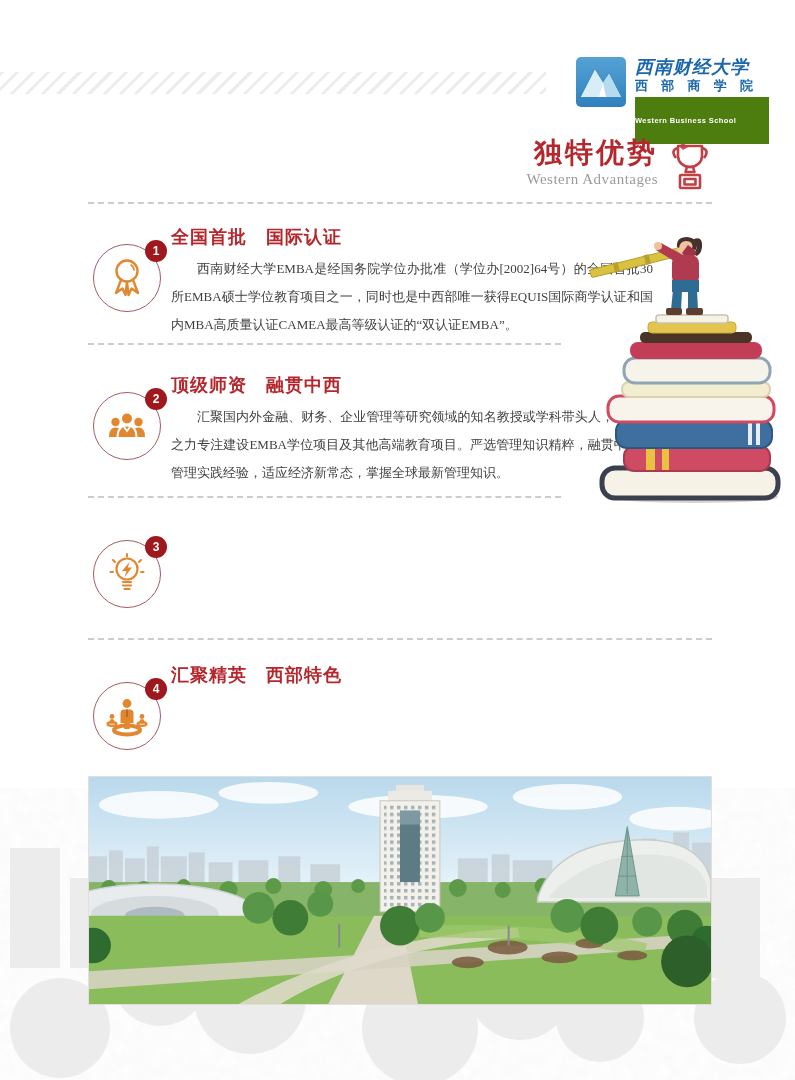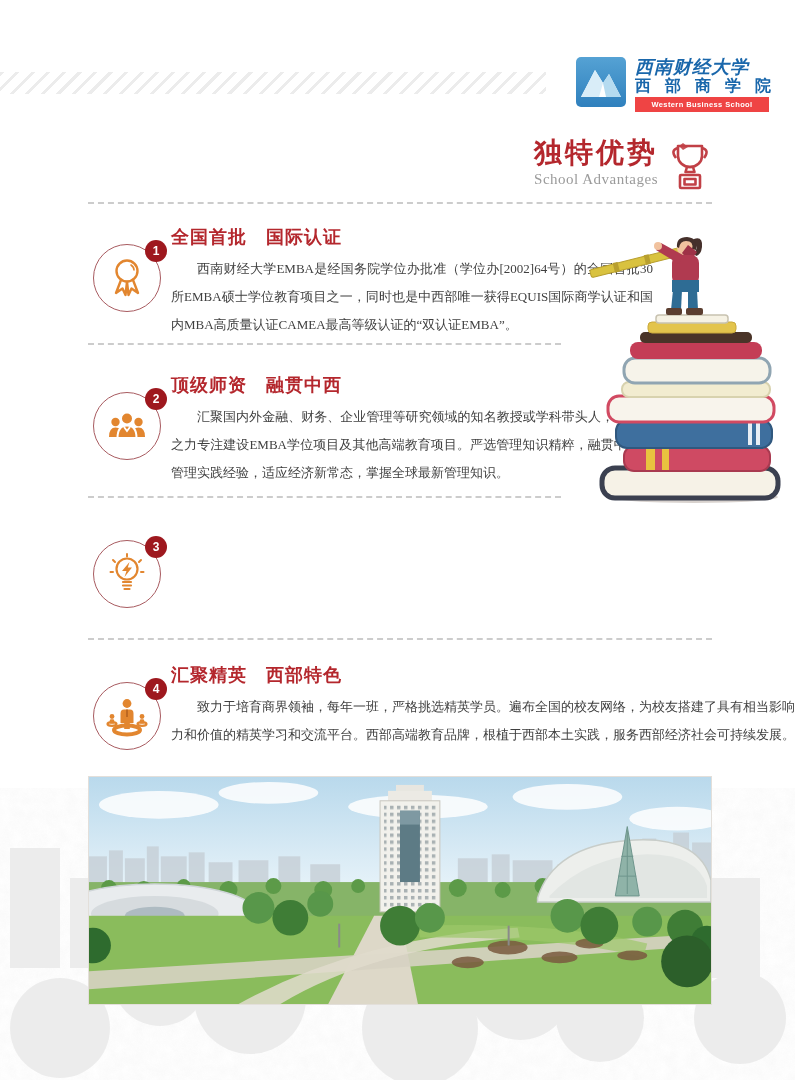--- a/index.html
+++ b/index.html
@@ -9,25 +9,25 @@
   
   .hatch{position:absolute;left:0;top:72px;width:546px;height:22px;
          background:repeating-linear-gradient(135deg,#ececec 0 3px,transparent 3px 11px);}
 
   
   .logo{position:absolute;left:576px;top:57px;display:flex;align-items:flex-start;}
   .logo-mark{width:50px;height:50px;flex:0 0 50px;}
   .logo-text{margin-left:9px;width:134px;}
   .logo-cn{color:#1a67ab;font-size:18px;font-weight:bold;font-style:italic;
            letter-spacing:1px;line-height:20px;white-space:nowrap;}
-  .logo-school{color:#1a67ab;font-size:16px;font-weight:bold;letter-spacing:5px;
+  .logo-school{color:#1a67ab;font-size:13px;font-weight:bold;letter-spacing:5px;
            line-height:18px;white-space:nowrap;}
-  .logo-en{background:#ef4444;color:#ffffff;font-size:7.5px;font-weight:bold;
-           font-family:"Liberation Sans","DejaVu Sans",sans-serif;text-align:center;
-           letter-spacing:.4px;padding:3px 0;margin-top:2px;}
+  .logo-en{background:#4d7c0f;color:#ffffff;font-size:7.5px;font-weight:bold;
+           font-family:"Liberation Sans","DejaVu Sans",sans-serif;
+           letter-spacing:.4px;padding:19px 0;margin-top:2px;}
 
   
   .title-block{position:absolute;right:83px;top:136px;display:flex;align-items:flex-start;justify-content:space-between;}
   .title-text{text-align:right;}
   .page-title{margin:0;font-size:28px;font-weight:bold;color:#b4272d;
               letter-spacing:3px;line-height:33px;}
   .page-subtitle{font-size:15px;color:#9b9b9b;letter-spacing:.5px;margin-top:2px;}
   .trophy{margin-left:10px;margin-top:3px;}
 
   
@@ -91,21 +91,21 @@
     <div class="logo-text">
       <div class="logo-cn">西南财经大学</div>
       <div class="logo-school">西 部 商 学 院</div>
       <div class="logo-en">Western Business School</div>
     </div>
   </div>
 
   <div class="title-block">
     <div class="title-text">
       <h1 class="page-title">独特优势</h1>
-      <div class="page-subtitle">School Advantages</div>
+      <div class="page-subtitle">Western Advantages</div>
     </div>
     <div class="trophy">
       <svg width="44" height="54" viewBox="0 0 44 54" fill="none" stroke="#c14046" stroke-width="2.6" stroke-linejoin="round">
         <path d="M11 7 L15 4 L20 8 L15 11 Z" fill="#c14046" stroke="none" opacity=".9"></path>
         <path d="M10 7 H34 V17 A12 11 0 0 1 10 17 Z"></path>
         <path d="M10 9 Q2 11 8 19"></path>
         <path d="M34 9 Q42 11 36 19"></path>
         <path d="M19 28 L17.5 33 H26.5 L25 28 Z"></path>
         <path d="M22 27 V28"></path>
         <rect x="12" y="36" width="20" height="13" rx="1"></rect>
@@ -178,21 +178,20 @@
           <circle cx="36" cy="21.5" r="2.4"></circle>
             <rect x="33.8" y="24.2" width="4.4" height="4.6" rx="1.4"></rect>
           <circle cx="21" cy="8.5" r="4.4"></circle>
           <path d="M14.5 28 L14.5 18.5 Q14.5 14.5 18 14.5 H24 Q27.5 14.5 27.5 18.5 L27.5 28 H23.8 L23.8 34 H18.2 L18.2 28 Z"></path>
         </g>
         <path d="M21 14.5 L21 22" stroke="#b4611f" stroke-width="1.6"></path>
       </svg>
       <span class="badge">4</span>
     </div>
     <h2 class="sec-heading">汇聚精英　西部特色</h2>
-    <p class="sec-body">致力于培育商界领袖，每年一班，严格挑选精英学员。遍布全国的校友网络，为校友搭建了具有相当影响力和价值的精英学习和交流平台。西部高端教育品牌，根植于西部本土实践，服务西部经济社会可持续发展。</p>
   </div>
 
   <div class="illus">
     <svg viewBox="0 0 208 272" width="208" height="272">
       <ellipse cx="112" cy="263" rx="84" ry="6" fill="#d8d2ce"></ellipse>
       <rect x="20" y="234" width="176" height="30" rx="13" fill="#f6f2e7" stroke="#3b4050" stroke-width="5"></rect>
       <rect x="42" y="212" width="146" height="25" rx="10" fill="#cf4a63" stroke="#a93a50" stroke-width="2"></rect>
       <rect x="64" y="213" width="9" height="23" fill="#e9c23f"></rect>
       <rect x="80" y="213" width="7" height="23" fill="#e9c23f"></rect>
       <rect x="34" y="186" width="156" height="28" rx="11" fill="#3e6f9e" stroke="#30587e" stroke-width="2"></rect>

